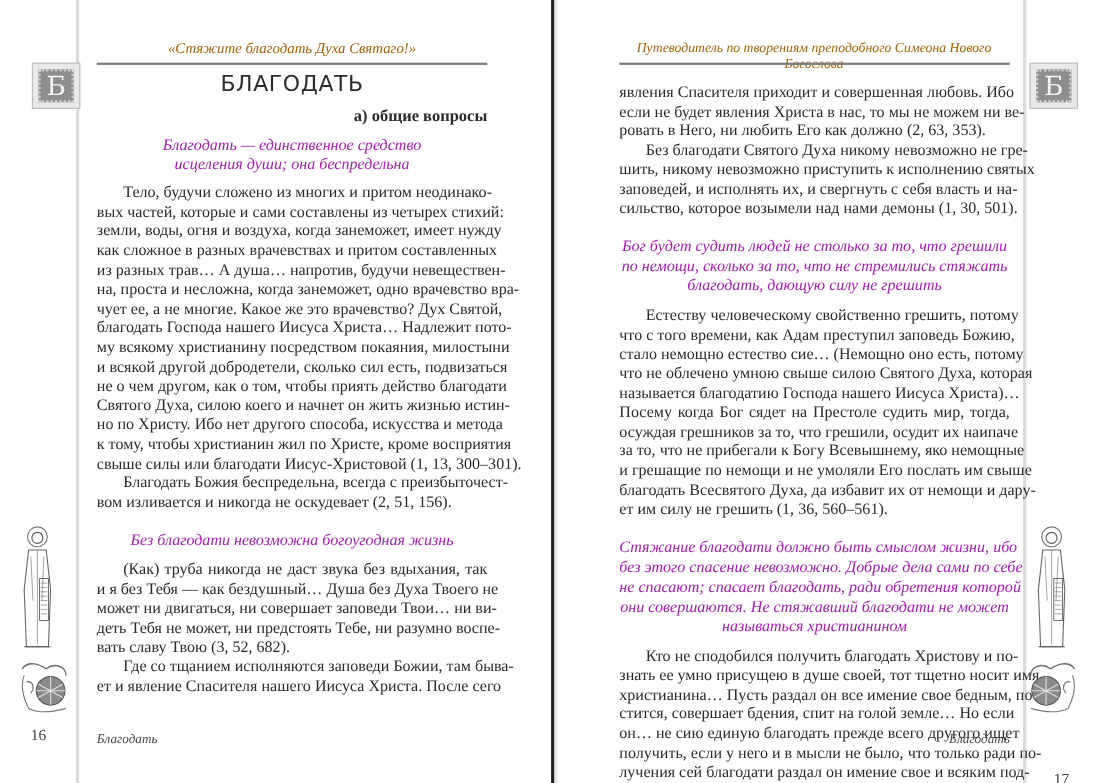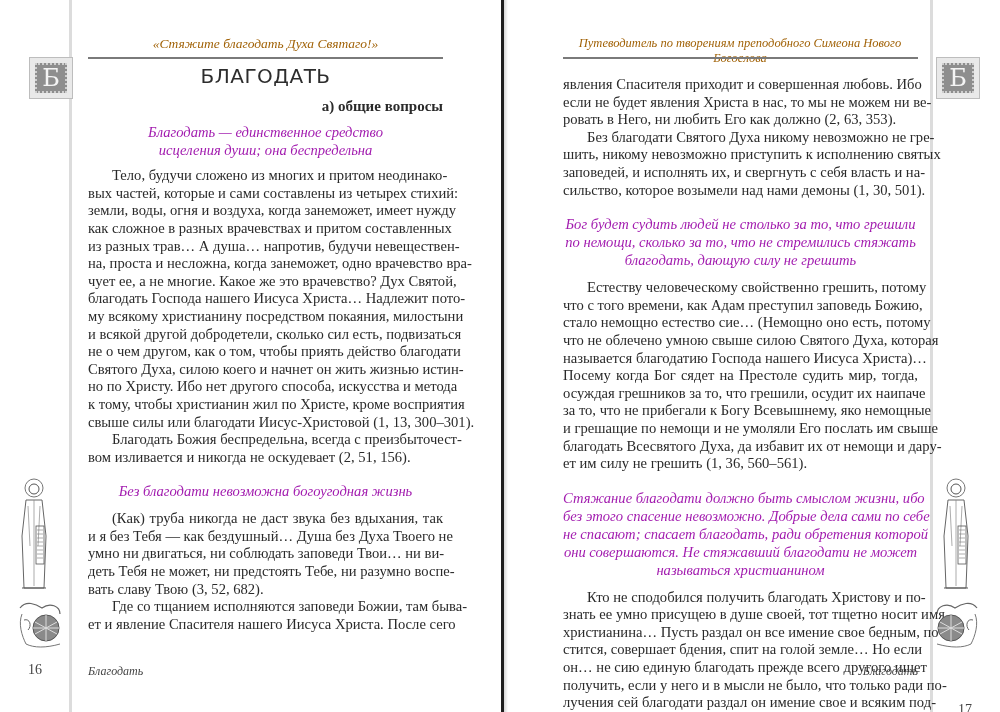--- a/index.html
+++ b/index.html
@@ -94,21 +94,21 @@
   <div class="para">
       <span class="line" style="text-indent: 24px;">Благодать Божия беспредельна, всегда с преизбыточест-</span>
       <span class="line last">вом изливается и никогда не оскудевает (2, 51, 156).</span>
     </div>
   <div class="topic mid">
     <span class="line last" style="text-align:right;text-align-last:center">Без благодати невозможна богоугодная жизнь</span>
   </div>
   <div class="para">
       <span class="line" style="text-indent: 24px;">(Как) труба никогда не даст звука без вдыхания, так</span>
       <span class="line">и я без Тебя — как бездушный… Душа без Духа Твоего не</span>
-      <span class="line">умно ни двигаться, ни соблюдать заповеди Твои… ни ви-</span>
+      <span class="line">может ни двигаться, ни совершает заповеди Твои… ни ви-</span>
       <span class="line">деть Тебя не может, ни предстоять Тебе, ни разумно воспе-</span>
       <span class="line last">вать славу Твою (3, 52, 682).</span>
     </div>
   <div class="para">
       <span class="line" style="text-indent: 24px;">Где со тщанием исполняются заповеди Божии, там быва-</span>
       <span class="line">ет и явление Спасителя нашего Иисуса Христа. После сего</span>
     </div>
 </div>
 
 <div class="folio folio-left">16</div>

